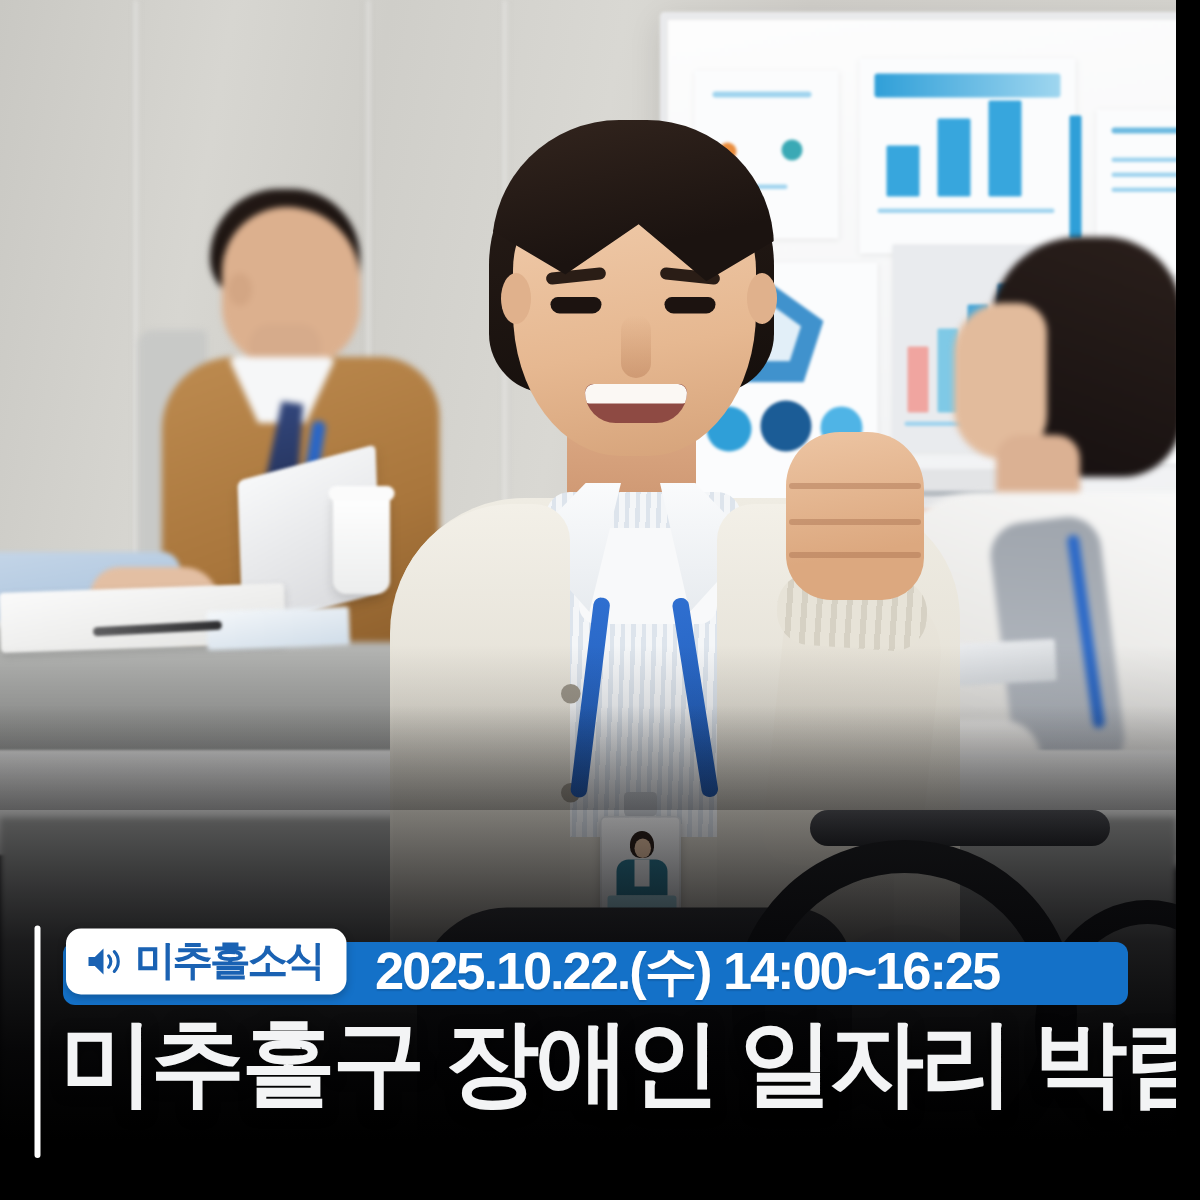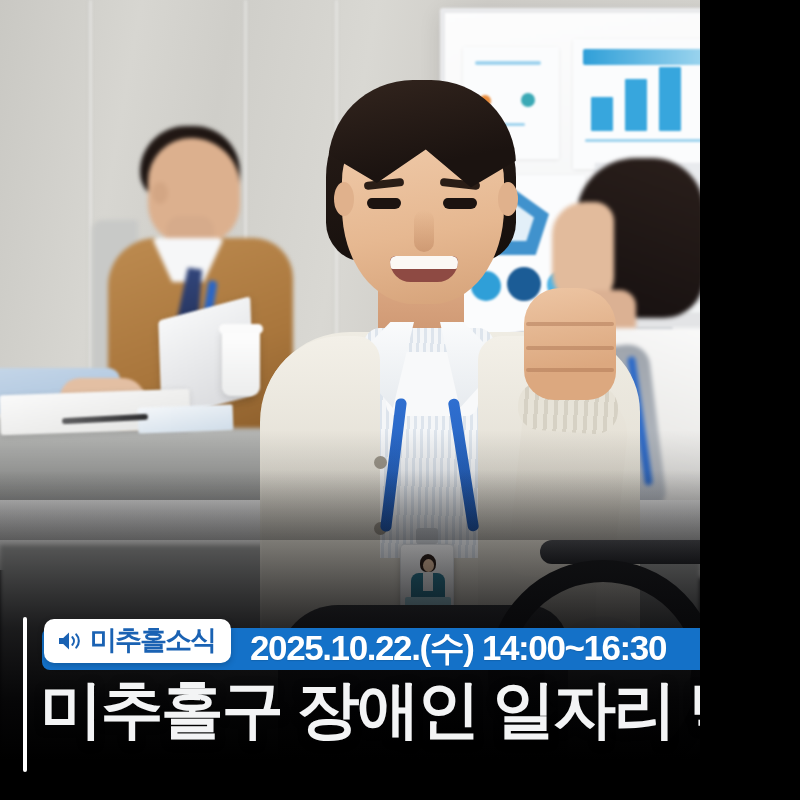--- a/index.html
+++ b/index.html
@@ -5,21 +5,21 @@
 <style>
   html, body {
     margin: 0;
     padding: 0;
     background: #000;
   }
   * { box-sizing: border-box; }
 
   .poster {
     position: relative;
-    width: 700px;
+    width: 784px;
     height: 800px;
     overflow: hidden;
     background: #0b0b0c;
     font-family: "Liberation Sans", "DejaVu Sans", sans-serif;
     user-select: none;
     text-decoration: underline;
   }
 
   
   .photo {
@@ -654,19 +654,19 @@
 
       <div class="news-pill">
         <svg class="speaker-icon" viewBox="0 0 26 24" aria-hidden="true">
           <path d="M2 9 h4.2 L12 3.4 v17.2 L6.2 15 H2 Z" fill="#1a62b3"></path>
           <path d="M15.4 8.2 a5.6 5.6 0 0 1 0 7.6" stroke="#1a62b3" stroke-width="2.1" fill="none" stroke-linecap="round"></path>
           <path d="M19.2 5.4 a9.6 9.6 0 0 1 0 13.2" stroke="#1a62b3" stroke-width="2.1" fill="none" stroke-linecap="round"></path>
         </svg>
         <span class="news-label">미추홀소식</span>
       </div>
 
-      <span class="date-text">2025.10.22.(수) 14:00~16:30</span>
+      <span class="date-text">2025.10.22.(수) 14:00~16:25</span>
     </div>
 
     <div class="headline">미추홀구 장애인 일자리 박람회</div>
   </div>
 
 </div>
 
 </body></html>

